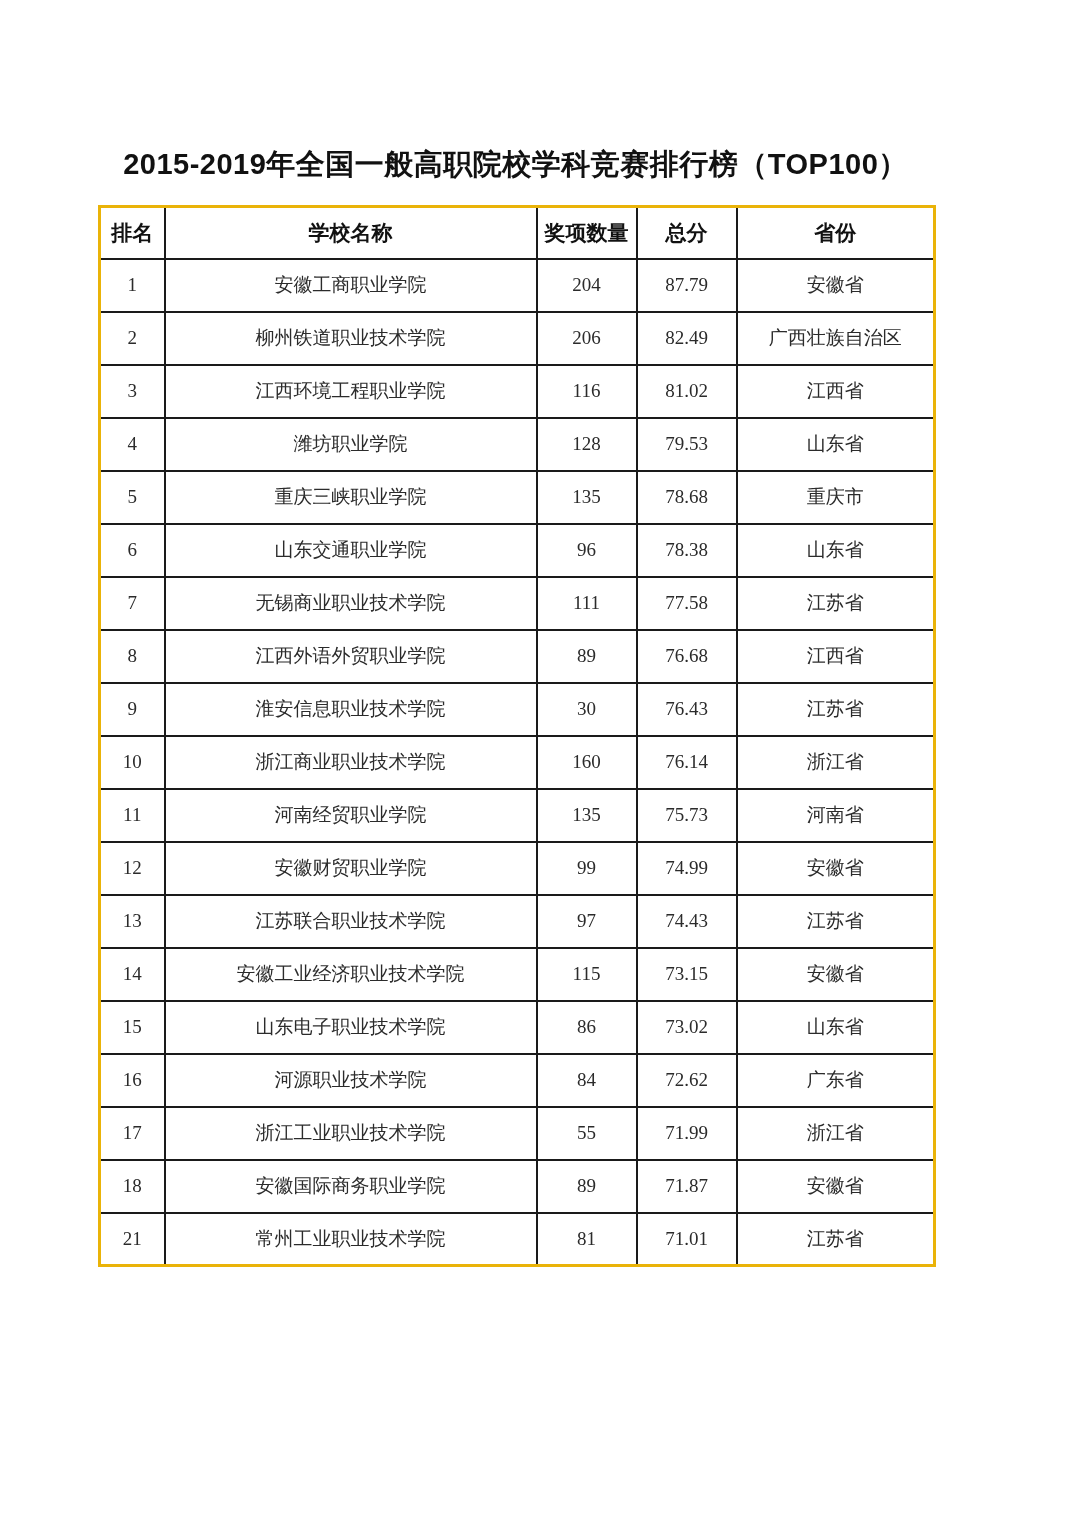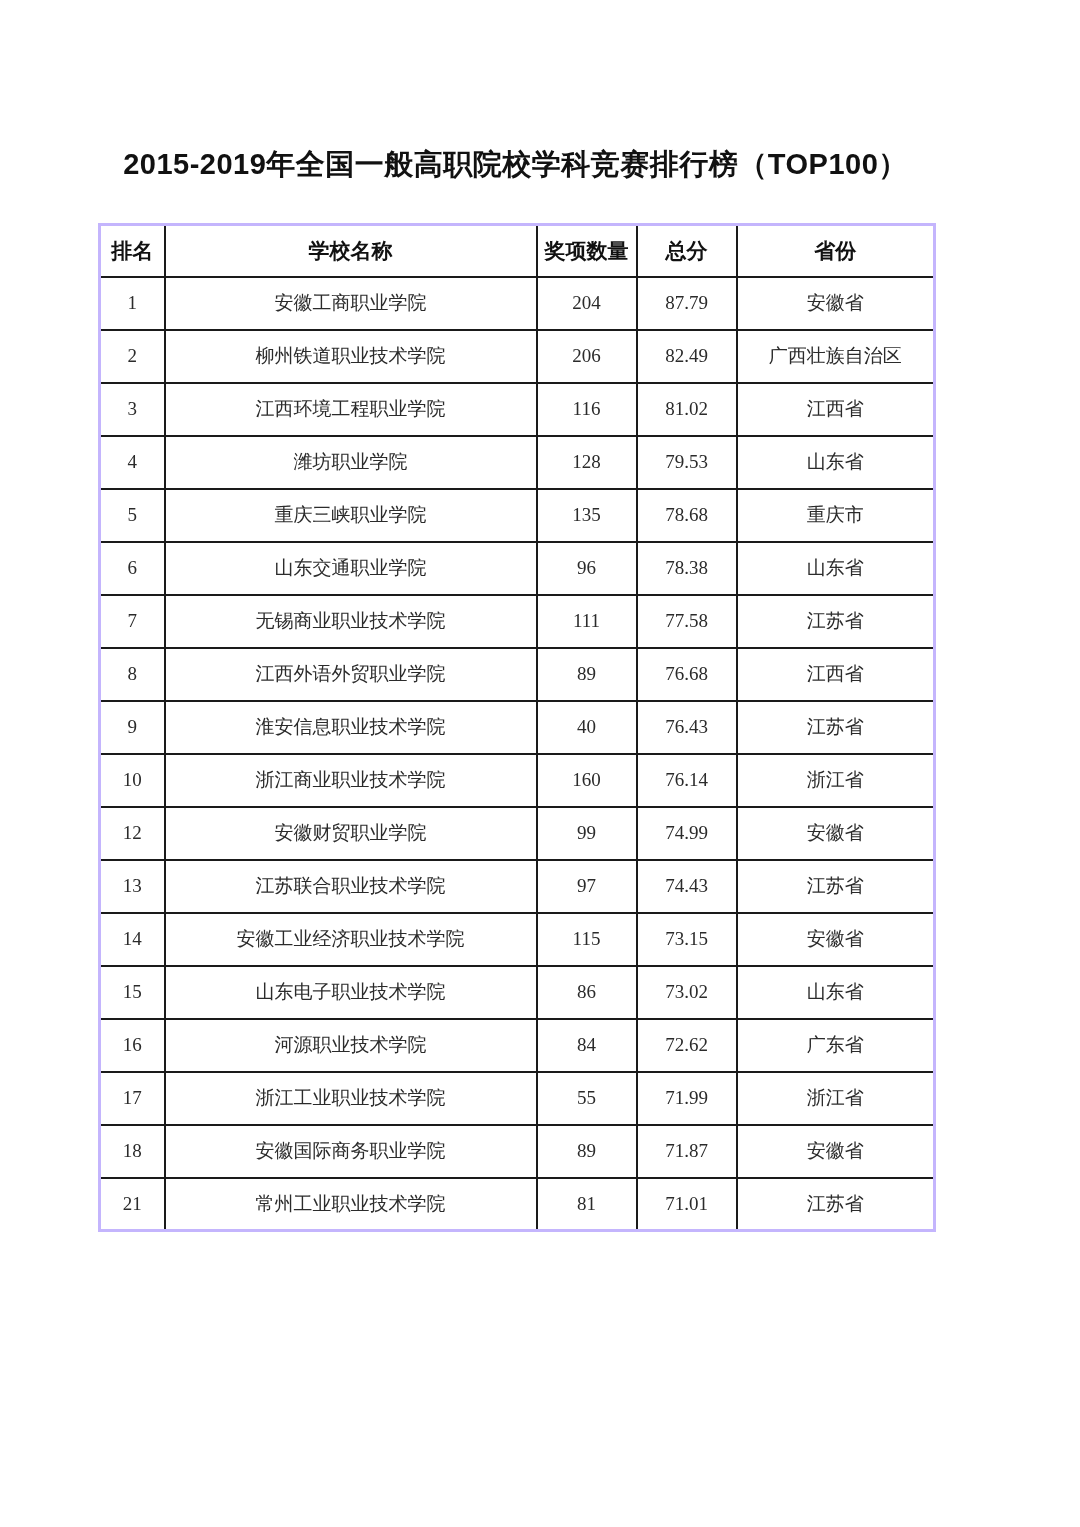--- a/index.html
+++ b/index.html
@@ -24,25 +24,25 @@
     font-family: "Liberation Sans", "DejaVu Sans", sans-serif;
     font-weight: bold;
     font-size: 29px;
     line-height: 36px;
     text-align: center;
     color: #111111;
     letter-spacing: 0.5px;
     white-space: nowrap;
   }
   table.ranking {
-    margin-top: 41px;
+    margin-top: 23px;
     width: 835px;
     border-collapse: collapse;
     table-layout: fixed;
-    border: 3px solid #c4b5fd;
+    border: 3px solid #eab308;
   }
   table.ranking col.c-rank     { width: 65px; }
   table.ranking col.c-school   { width: 372px; }
   table.ranking col.c-awards   { width: 100px; }
   table.ranking col.c-score    { width: 100px; }
   table.ranking col.c-province { width: 198px; }
   table.ranking th, table.ranking td {
     border: 2px solid #1a1a1a;
     text-align: center;
     vertical-align: middle;
@@ -141,32 +141,39 @@
           <tr>
             <td>8</td>
             <td>江西外语外贸职业学院</td>
             <td>89</td>
             <td>76.68</td>
             <td>江西省</td>
           </tr>
           <tr>
             <td>9</td>
             <td>淮安信息职业技术学院</td>
-            <td>40</td>
+            <td>30</td>
             <td>76.43</td>
             <td>江苏省</td>
           </tr>
           <tr>
             <td>10</td>
             <td>浙江商业职业技术学院</td>
             <td>160</td>
             <td>76.14</td>
             <td>浙江省</td>
           </tr>
           <tr>
+            <td>11</td>
+            <td>河南经贸职业学院</td>
+            <td>135</td>
+            <td>75.73</td>
+            <td>河南省</td>
+          </tr>
+          <tr>
             <td>12</td>
             <td>安徽财贸职业学院</td>
             <td>99</td>
             <td>74.99</td>
             <td>安徽省</td>
           </tr>
           <tr>
             <td>13</td>
             <td>江苏联合职业技术学院</td>
             <td>97</td>

